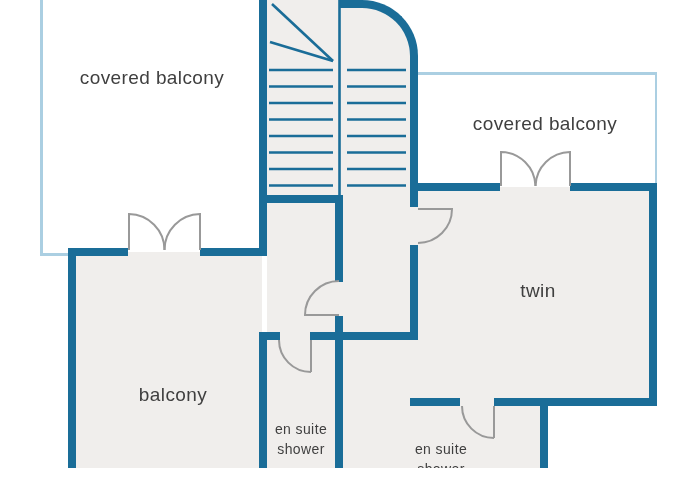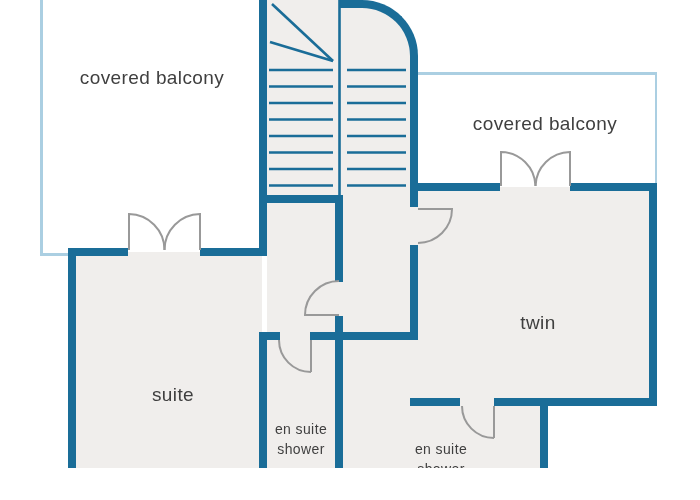--- a/index.html
+++ b/index.html
@@ -116,18 +116,18 @@
       </g>
 
       <g>
         <path d="M494,406 V438 M462,406 A32,32 0 0 0 494,438"></path>
       </g>
     </g>
   </svg>
 
   <div class="lbl" style="left:152px;top:78px;">covered balcony</div>
   <div class="lbl" style="left:545px;top:124px;">covered balcony</div>
-  <div class="lbl" style="left:173px;top:395px;">suite</div>
-  <div class="lbl" style="left:538px;top:291px;margin-top:32px;">twin</div>
+  <div class="lbl" style="left:173px;top:395px;">balcony</div>
+  <div class="lbl" style="left:538px;top:291px;">twin</div>
   <div class="lbl small" style="left:301px;top:439px;">en suite shower</div>
   <div class="lbl small" style="left:441px;top:459px;">en suite shower</div>
 
 </div>
 
 </body></html>

